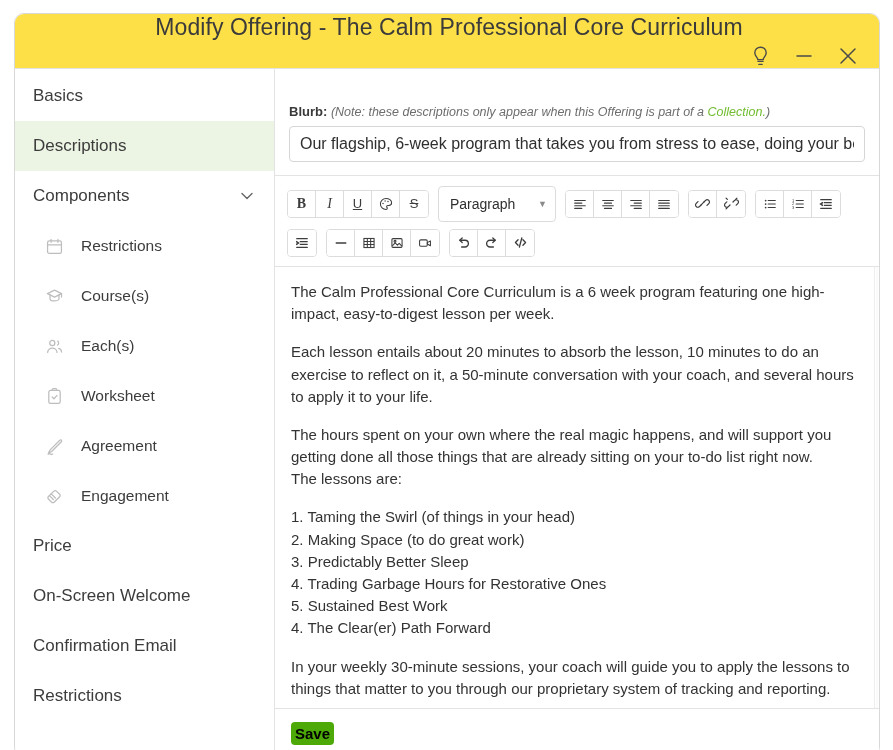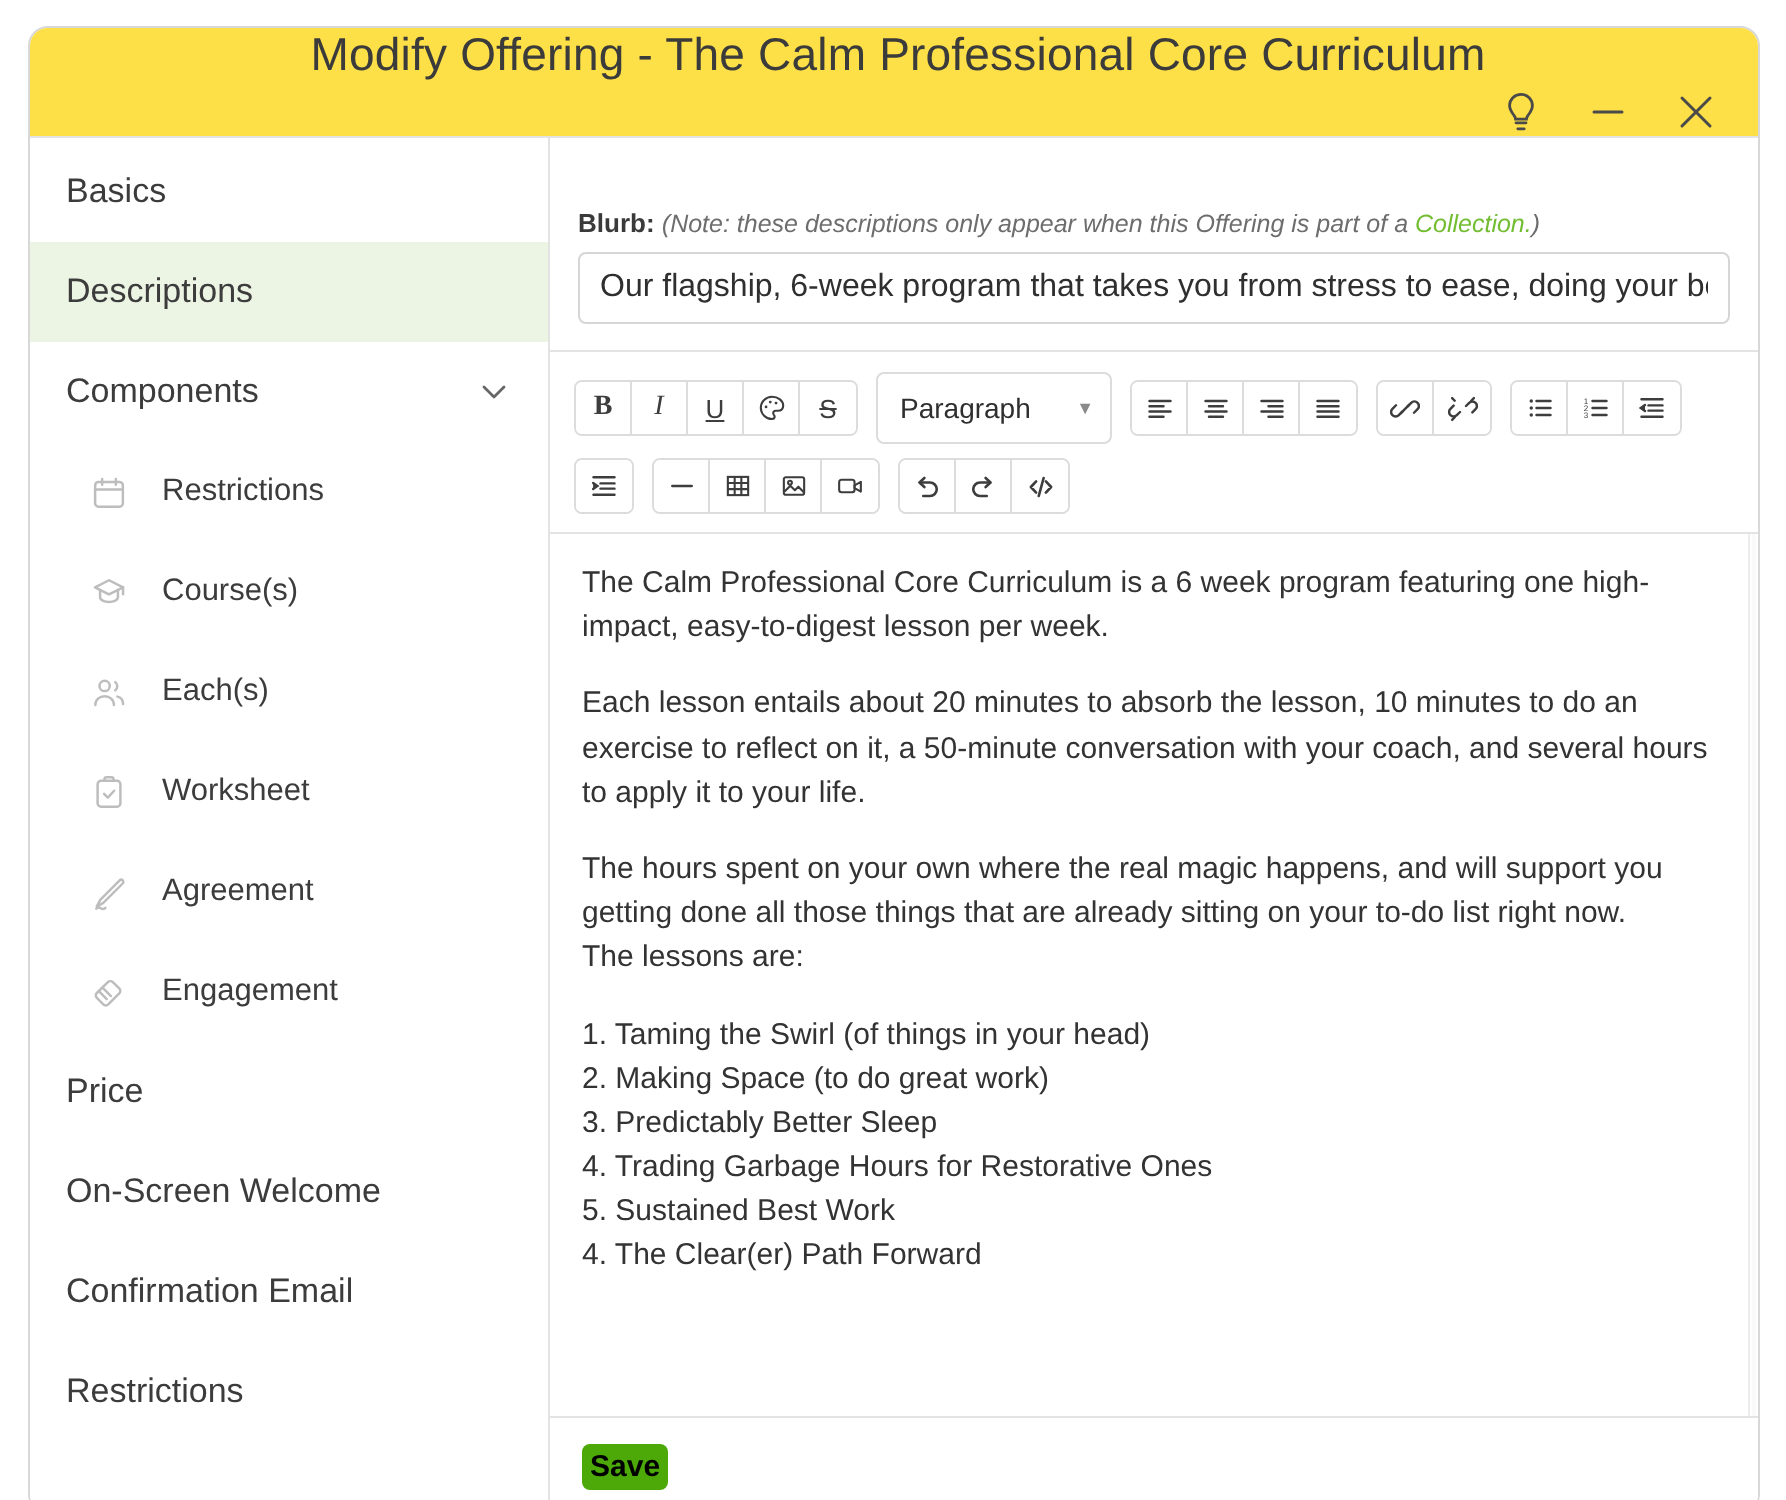--- a/index.html
+++ b/index.html
@@ -489,20 +489,21 @@
           <p>The Calm Professional Core Curriculum is a 6 week program featuring one high-impact, easy-to-digest lesson per week.</p>
           <p>Each lesson entails about 20 minutes to absorb the lesson, 10 minutes to do an exercise to reflect on it, a 50-minute conversation with your coach, and several hours to apply it to your life.</p>
           <p class="tight">The hours spent on your own where the real magic happens, and will support you getting done all those things that are already sitting on your to-do list right now.</p>
           <p>The lessons are:</p>
           <p class="lesson">1. Taming the Swirl (of things in your head)</p>
           <p class="lesson">2. Making Space (to do great work)</p>
           <p class="lesson">3. Predictably Better Sleep</p>
           <p class="lesson">4. Trading Garbage Hours for Restorative Ones</p>
           <p class="lesson">5. Sustained Best Work</p>
           <p class="lesson">4. The Clear(er) Path Forward</p>
+          <p style="margin-top:16px;">In your weekly 30-minute sessions, your coach will guide you to apply the lessons to things that matter to you through our proprietary system of tracking and reporting.</p>
         </div>
         <div class="scrolltrack">
           <div class="scrollthumb"></div>
         </div>
       </div>
 
       <div class="footer">
         <button class="save-btn">Save</button>
       </div>
 

